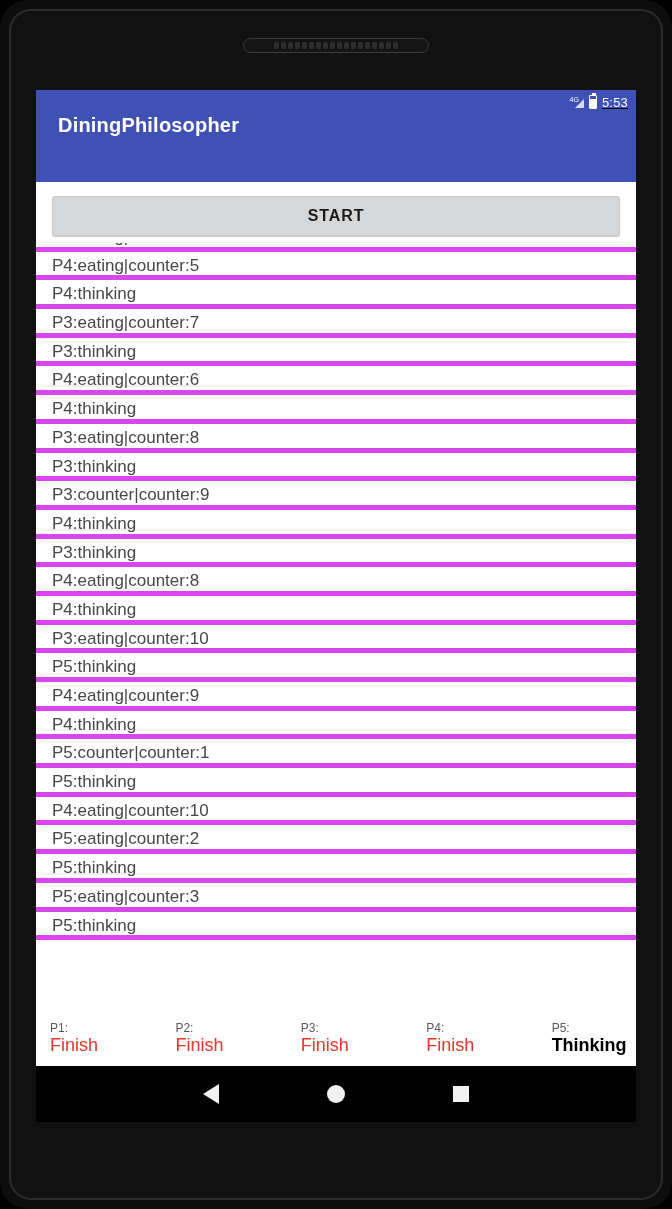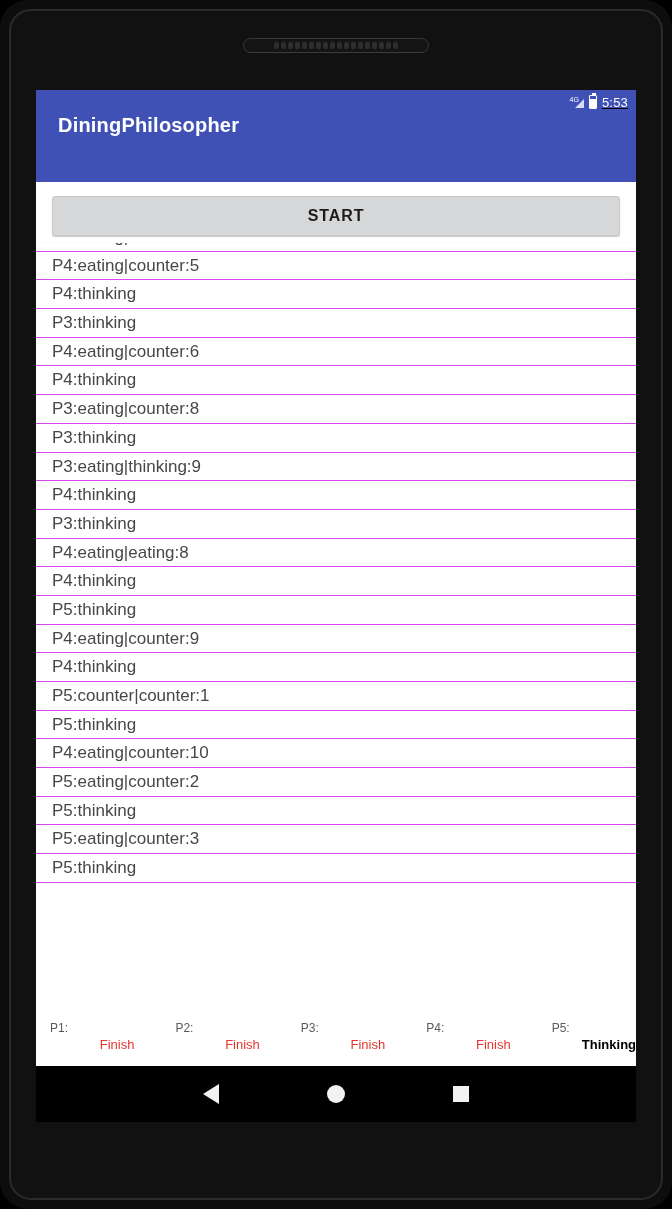--- a/index.html
+++ b/index.html
@@ -173,21 +173,21 @@
     padding: 0 0 0 0;
     margin-top: 1px;
   }
   .log-inner {
     position: relative;
     margin-top: -20px; 
   }
   .log-row {
     height: 28.7px;
     line-height: 28.7px;
-    border-bottom: 1px solid #d946ef;
+    border-bottom: 5px solid #d946ef;
     font-size: 17px;
     color: #474747;
     padding-left: 16px;
     white-space: nowrap;
     overflow: hidden;
   }
 
   
   .status-row {
     display: flex;
@@ -197,23 +197,22 @@
   }
   .status-cell {
     width: 114px;
   }
   .status-cell .p-label {
     font-size: 12px;
     color: #5a5a5a;
     line-height: 16px;
   }
   .status-cell .p-state {
-    font-size: 13px;
+    font-size: 18px;
     line-height: 18px;
-    text-align: right;
   }
 
   
   .navbar {
     position: absolute;
     left: 36px;
     top: 1066px;
     width: 600px;
     height: 56px;
     background: #000000;
@@ -286,30 +285,32 @@
     <div class="content">
       <div class="btn-wrap">
         <button class="start-btn">START</button>
       </div>
 
       <div class="log-list">
         <div class="log-inner" id="log-inner">
             <div class="log-row">P4:eating|counter:4</div>
             <div class="log-row">P4:eating|counter:5</div>
             <div class="log-row">P4:thinking</div>
+            <div class="log-row">P3:eating|counter:7</div>
             <div class="log-row">P3:thinking</div>
             <div class="log-row">P4:eating|counter:6</div>
             <div class="log-row">P4:thinking</div>
             <div class="log-row">P3:eating|counter:8</div>
             <div class="log-row">P3:thinking</div>
-            <div class="log-row">P3:eating|thinking:9</div>
+            <div class="log-row">P3:counter|counter:9</div>
             <div class="log-row">P4:thinking</div>
             <div class="log-row">P3:thinking</div>
-            <div class="log-row">P4:eating|eating:8</div>
-            <div class="log-row">P4:thinking</div>
+            <div class="log-row">P4:eating|counter:8</div>
+            <div class="log-row">P4:thinking</div>
+            <div class="log-row">P3:eating|counter:10</div>
             <div class="log-row">P5:thinking</div>
             <div class="log-row">P4:eating|counter:9</div>
             <div class="log-row">P4:thinking</div>
             <div class="log-row">P5:counter|counter:1</div>
             <div class="log-row">P5:thinking</div>
             <div class="log-row">P4:eating|counter:10</div>
             <div class="log-row">P5:eating|counter:2</div>
             <div class="log-row">P5:thinking</div>
             <div class="log-row">P5:eating|counter:3</div>
             <div class="log-row">P5:thinking</div>

